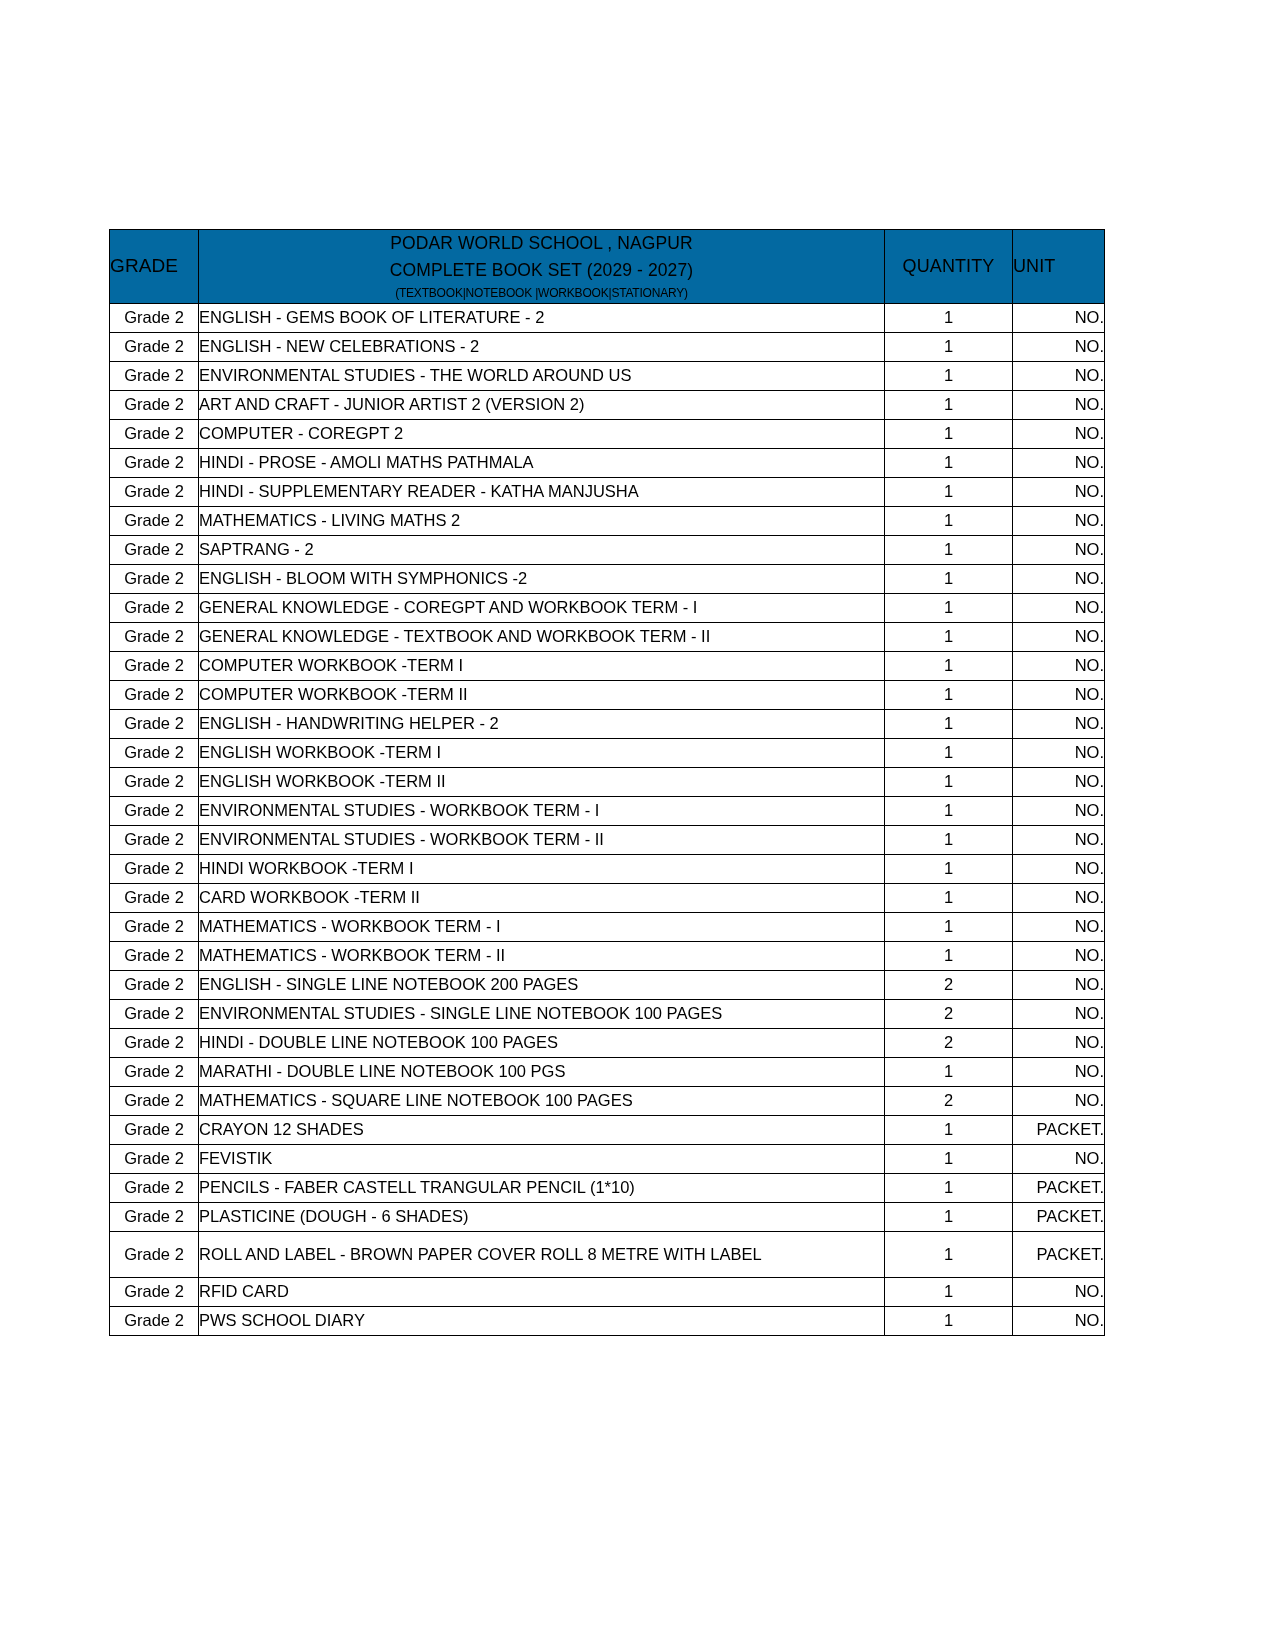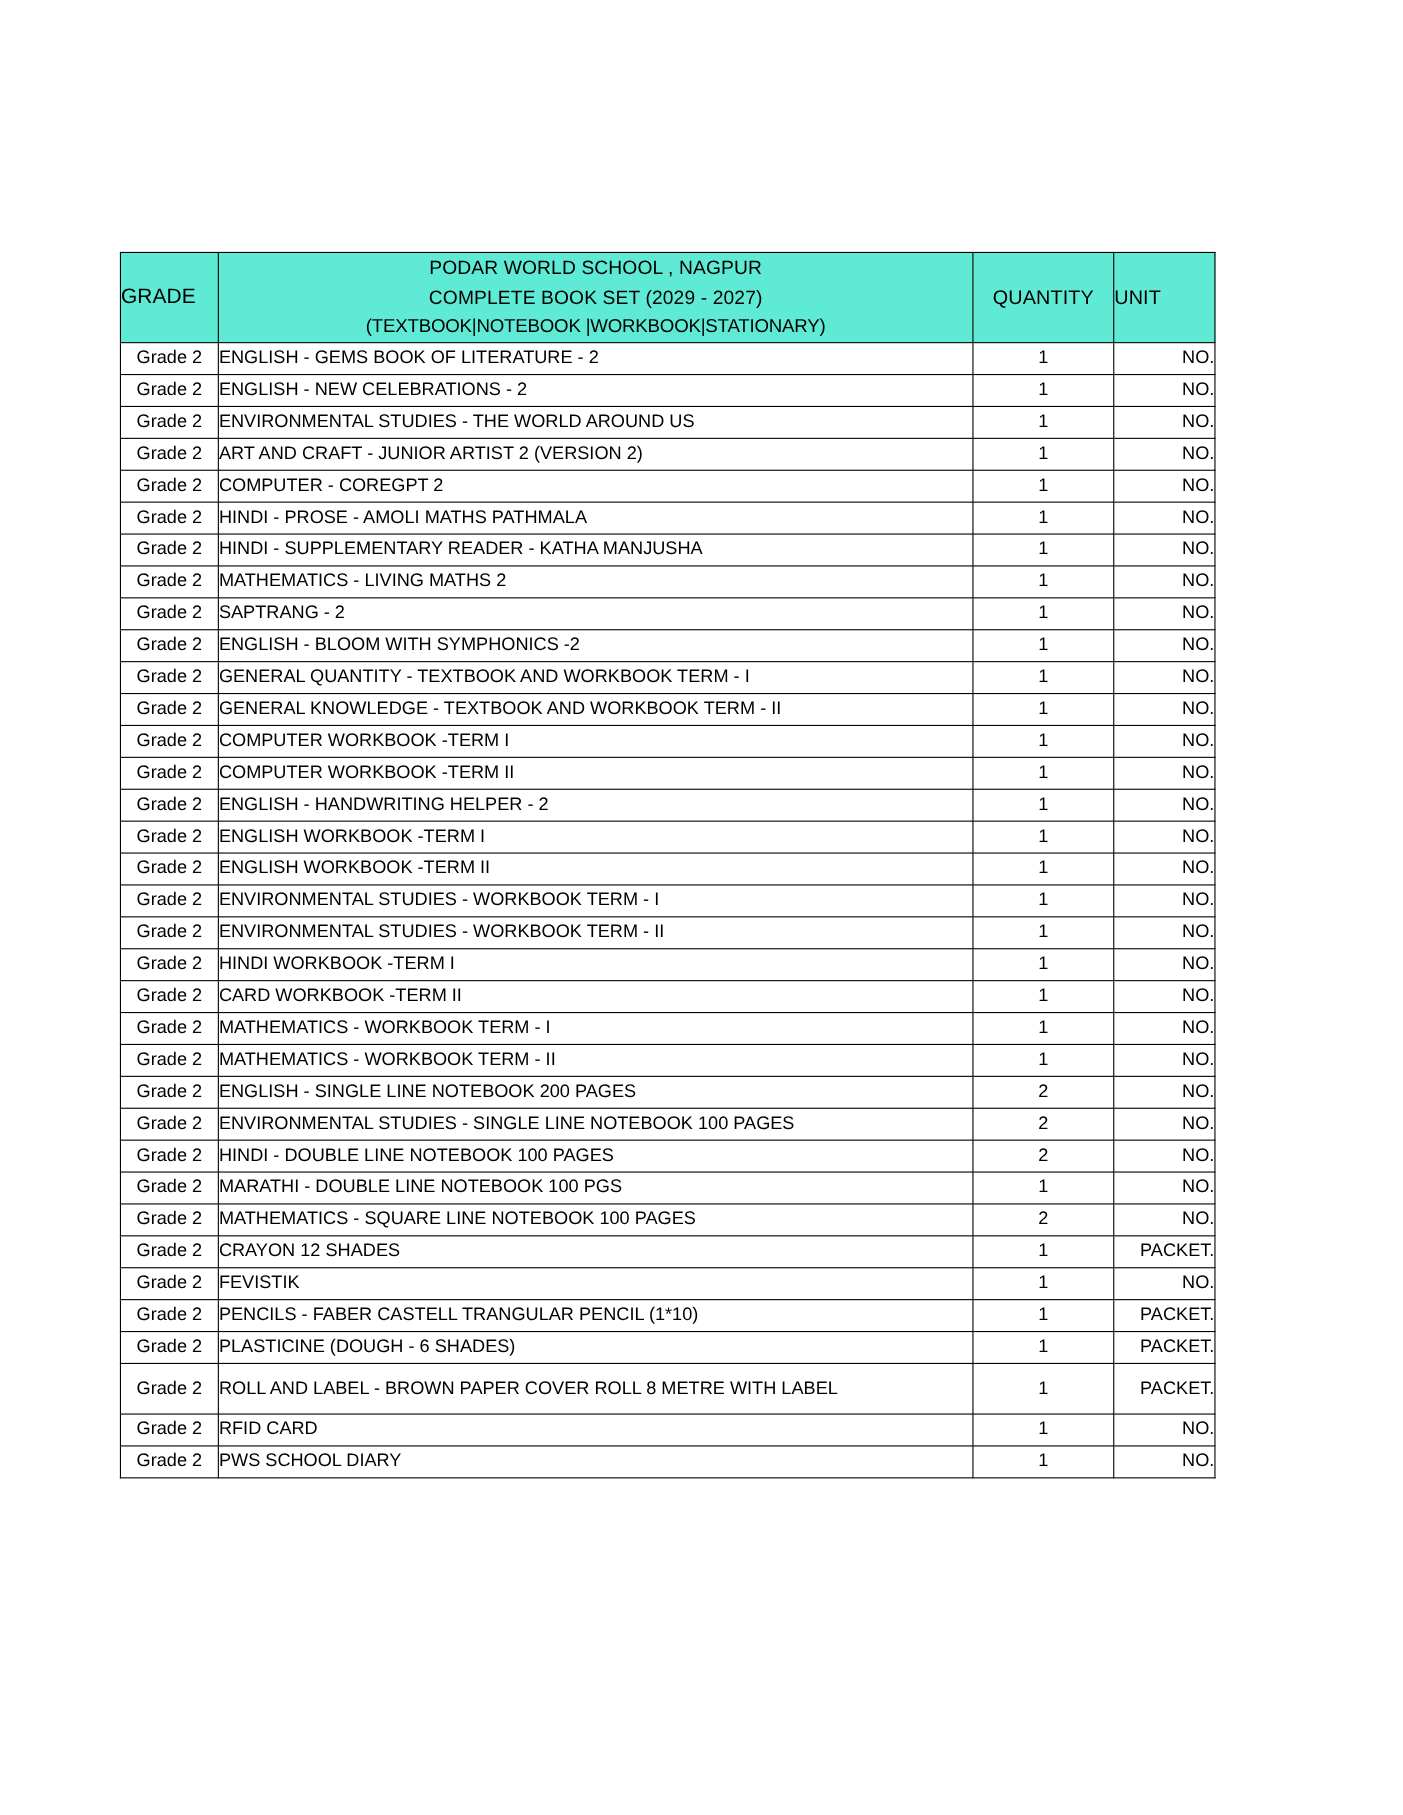--- a/index.html
+++ b/index.html
@@ -41,38 +41,38 @@
   table.booklist th,
   table.booklist td {
     border: 1px solid #000000;
     padding: 0;
     vertical-align: middle;
     font-weight: normal;
   }
 
   
   thead th {
-    background: #5eead4;
+    background: #0369a1;
     border: 1px solid #000000;
     font-weight: bold;
     letter-spacing: 0.1px;
   }
   th.h-grade {
     font-size: 19px;
     text-align: left;
     padding: 4px 2px;
   }
   th.h-main {
     font-size: 17.5px;
     text-align: center;
     padding: 7px 6px 8px 6px;
     line-height: 1.55;
   }
   th.h-main .ln { display: block; white-space: nowrap; }
-  th.h-main .ln3 { font-size: 17px; letter-spacing: -0.2px; }
+  th.h-main .ln3 { font-size: 12px; letter-spacing: -0.2px; }
   th.h-qty {
     font-size: 18px;
     text-align: center;
     padding: 4px 2px;
     margin-left: 25px;
   }
   th.h-unit {
     font-size: 18px;
     text-align: left;
     padding: 4px 2px;
@@ -186,21 +186,21 @@
             <td class="t-unit">NO.</td>
           </tr>
           <tr>
             <td class="t-grade">Grade 2</td>
             <td class="t-title">ENGLISH - BLOOM WITH SYMPHONICS -2</td>
             <td class="t-qty">1</td>
             <td class="t-unit">NO.</td>
           </tr>
           <tr>
             <td class="t-grade">Grade 2</td>
-            <td class="t-title">GENERAL QUANTITY - TEXTBOOK AND WORKBOOK TERM - I</td>
+            <td class="t-title">GENERAL KNOWLEDGE - COREGPT AND WORKBOOK TERM - I</td>
             <td class="t-qty">1</td>
             <td class="t-unit">NO.</td>
           </tr>
           <tr>
             <td class="t-grade">Grade 2</td>
             <td class="t-title">GENERAL KNOWLEDGE - TEXTBOOK AND WORKBOOK TERM - II</td>
             <td class="t-qty">1</td>
             <td class="t-unit">NO.</td>
           </tr>
           <tr>

